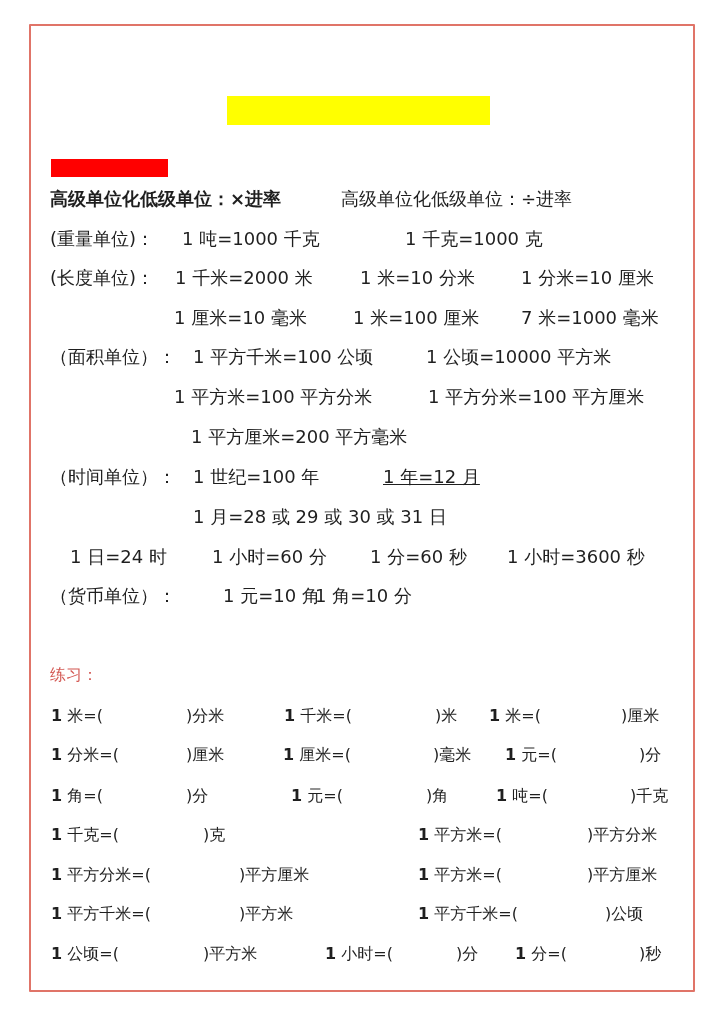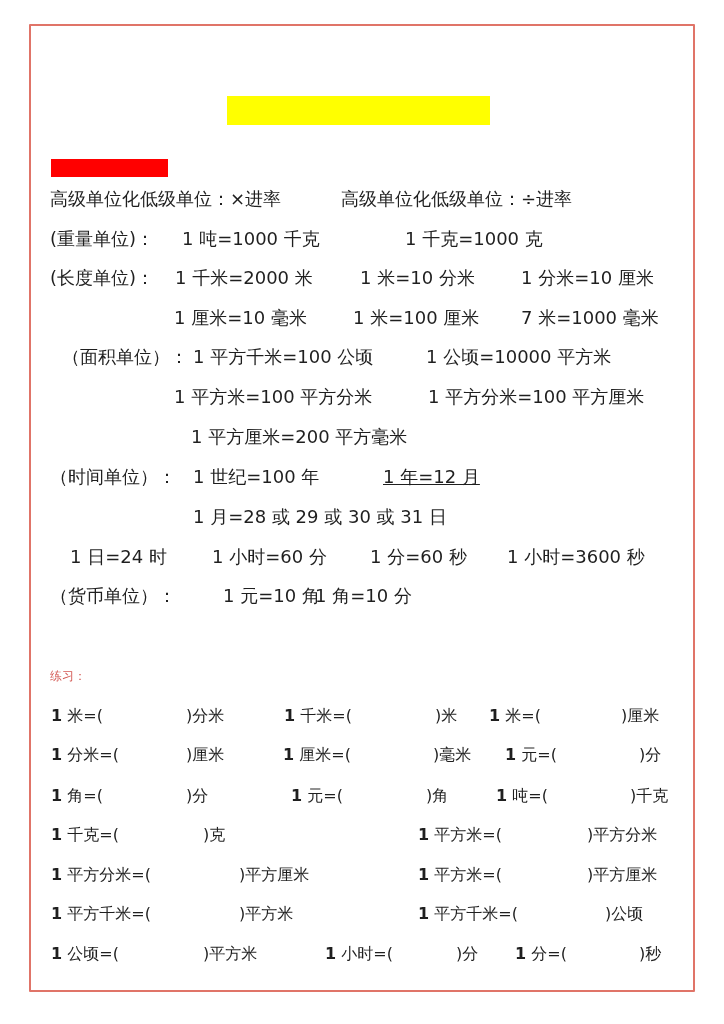--- a/index.html
+++ b/index.html
@@ -49,45 +49,45 @@
     }
     .seg {
       position: absolute;
       white-space: nowrap;
       top: 0;
     }
     .practice-title {
       position: absolute;
       left: 50px;
       top: 665px;
-      font-size: 12px;
+      font-size: 16px;
       line-height: 22px;
       color: #d45a55;
-      font-family: Liberation Serif, serif;
+      font-family: Liberation Mono, monospace;
     }
     .ex {
       position: absolute;
       white-space: nowrap;
       font-size: 16px;
       line-height: 20px;
       color: #1f1f1f;
     }
     .ex .lead {
       font-weight: bold;
     }
   </style>
 </head>
 <body>
 
 <div class="frame"></div>
 <div class="bar-yellow"></div>
 <div class="bar-red"></div>
 
 <div class="line" style="left:50px; top:188px;">
-  <span class="seg" style="left:0px;">高级单位化低级单位：×进率</span>
+  <span class="seg" style="left:0px;font-weight:bold;">高级单位化低级单位：×进率</span>
   <span class="seg" style="left:291px;">高级单位化低级单位：÷进率</span>
 </div>
 
 <div class="line" style="left:50px; top:228px;">
   <span class="seg" style="left:0px;">(重量单位)：</span>
   <span class="seg" style="left:132px;">1 吨=1000 千克</span>
   <span class="seg" style="left:355px;">1 千克=1000 克</span>
 </div>
 
 <div class="line" style="left:50px; top:267px;">
@@ -96,21 +96,21 @@
   <span class="seg" style="left:310px;">1 米=10 分米</span>
   <span class="seg" style="left:471px;">1 分米=10 厘米</span>
 </div>
 <div class="line" style="left:50px; top:307px;">
   <span class="seg" style="left:124px;">1 厘米=10 毫米</span>
   <span class="seg" style="left:303px;">1 米=100 厘米</span>
   <span class="seg" style="left:471px;">7 米=1000 毫米</span>
 </div>
 
 <div class="line" style="left:50px; top:346px;">
-  <span class="seg" style="left:12px;text-align:center;">（面积单位）：</span>
+  <span class="seg" style="left:0px;text-align:center;">（面积单位）：</span>
   <span class="seg" style="left:143px;">1 平方千米=100 公顷</span>
   <span class="seg" style="left:376px;">1 公顷=10000 平方米</span>
 </div>
 <div class="line" style="left:50px; top:386px;">
   <span class="seg" style="left:124px;">1 平方米=100 平方分米</span>
   <span class="seg" style="left:378px;">1 平方分米=100 平方厘米</span>
 </div>
 <div class="line" style="left:50px; top:426px;">
   <span class="seg" style="left:141px;">1 平方厘米=200 平方毫米</span>
 </div>

